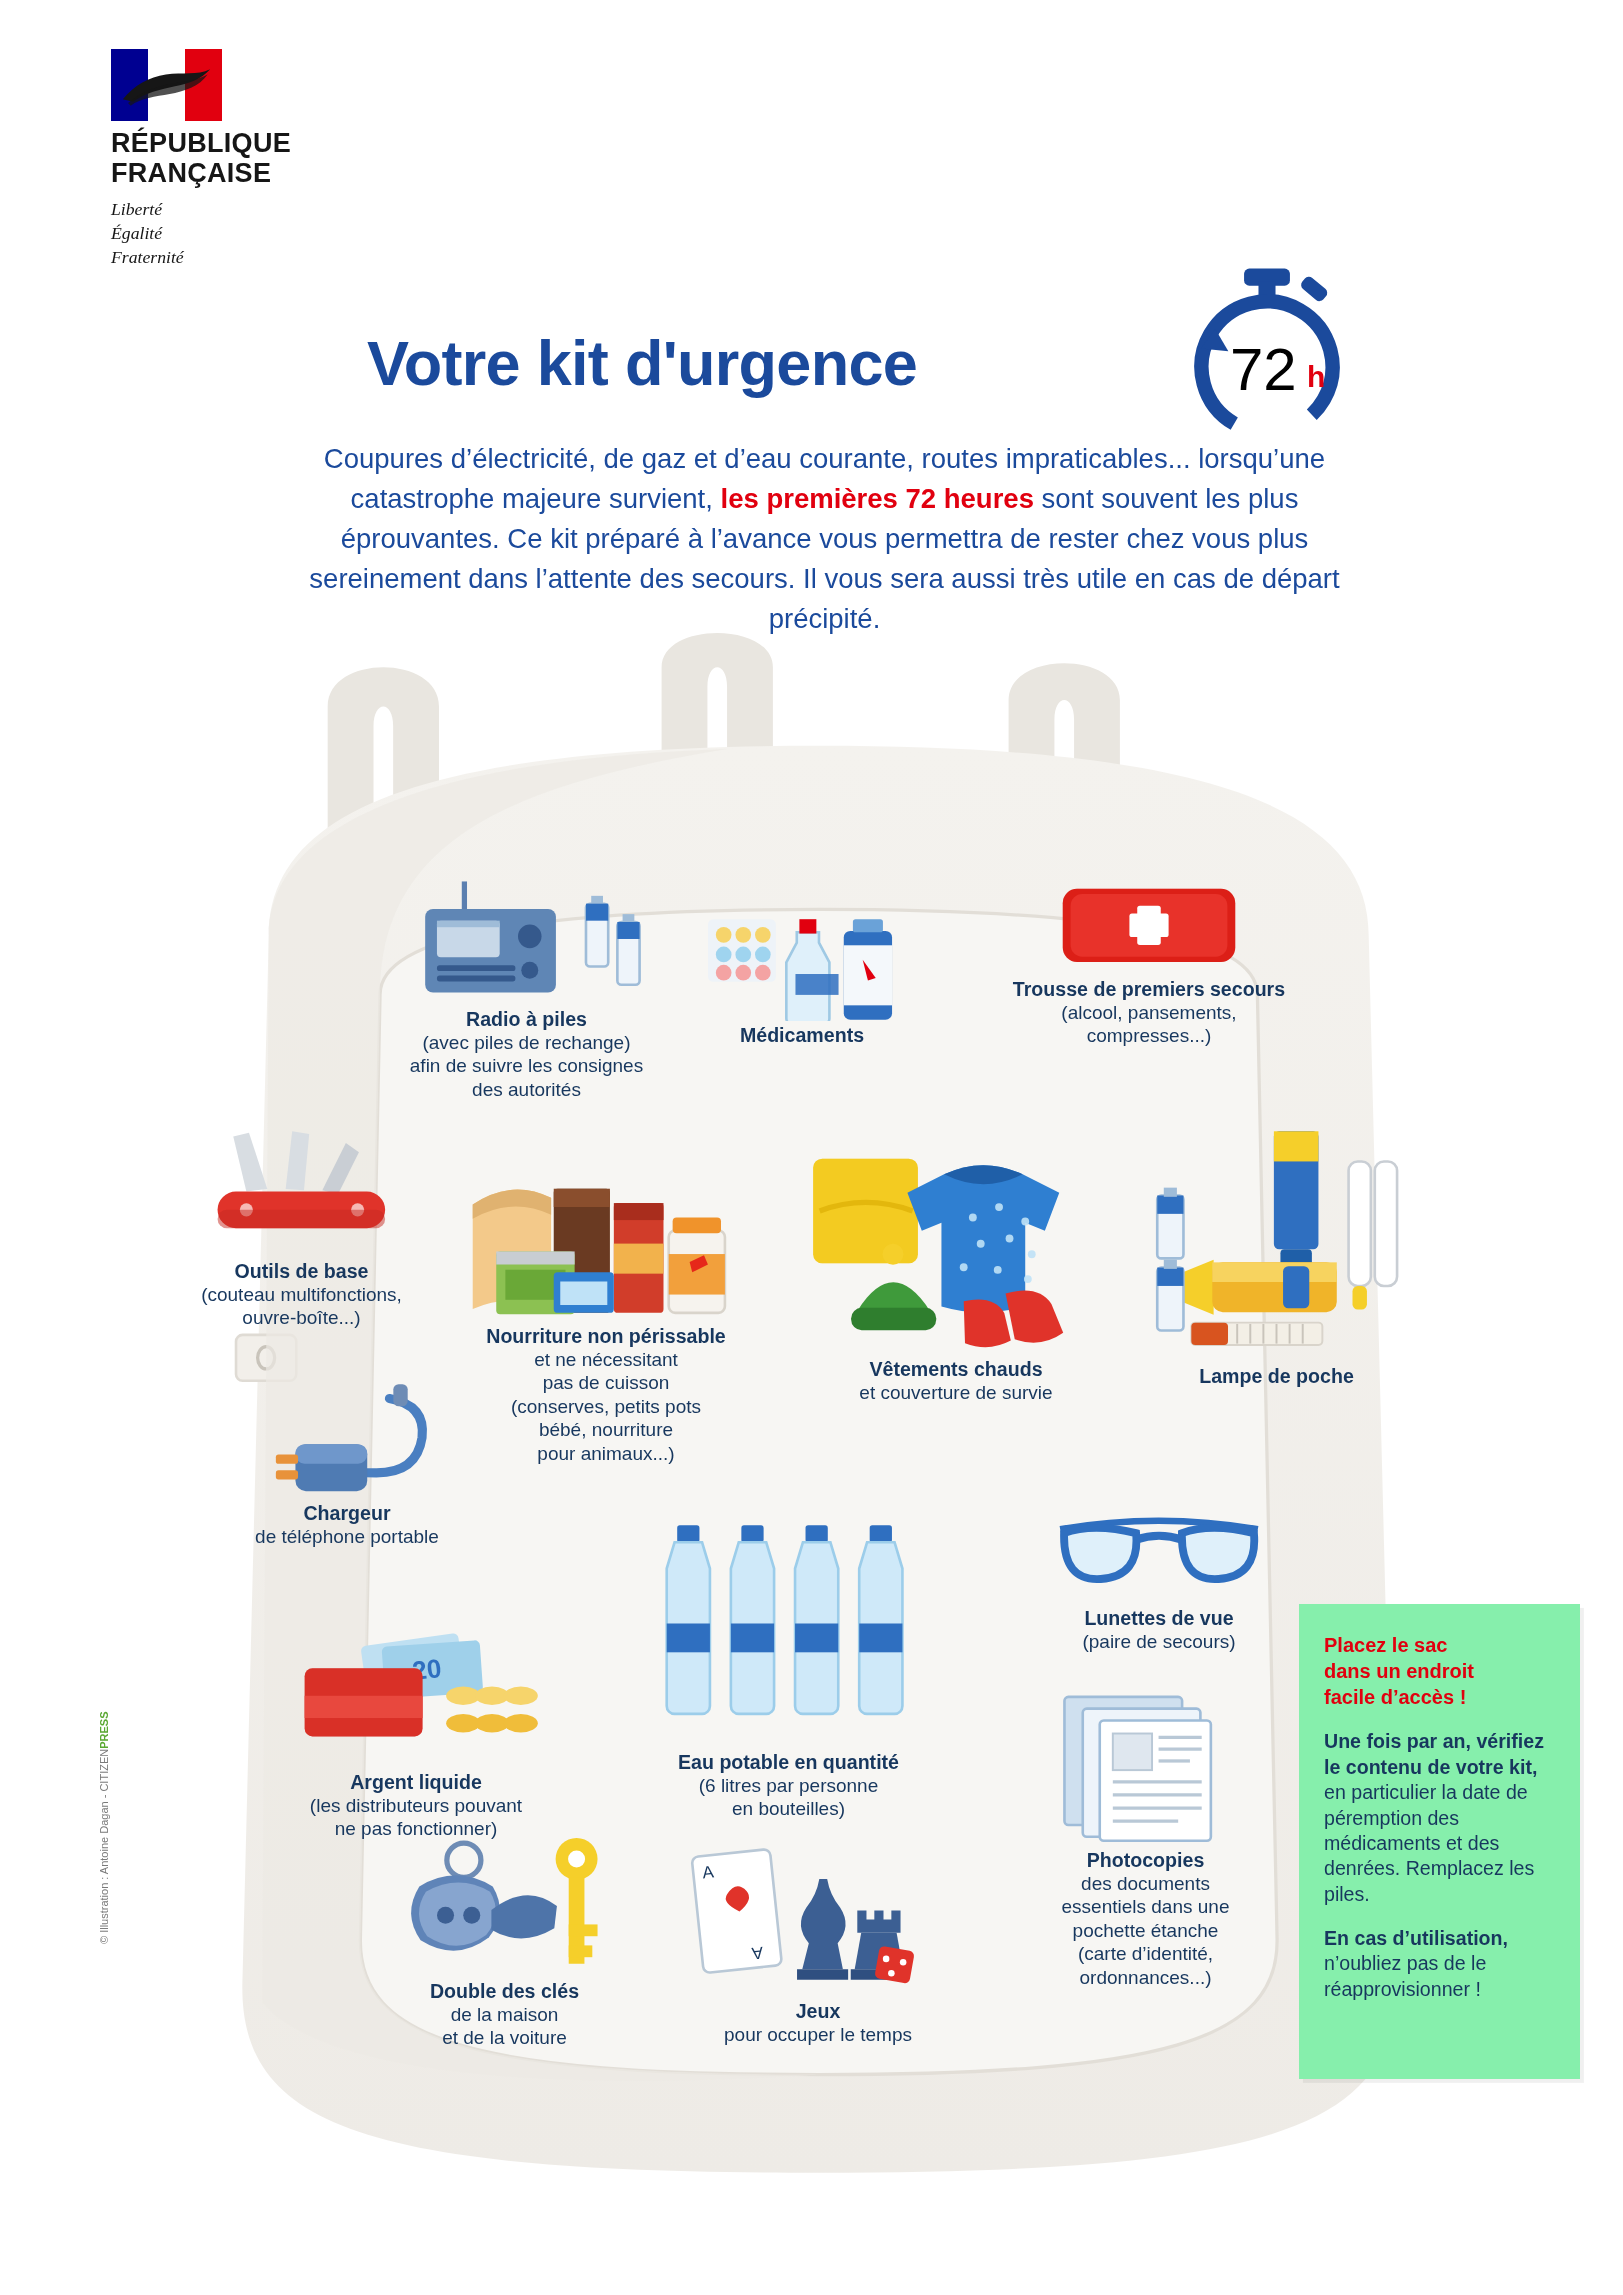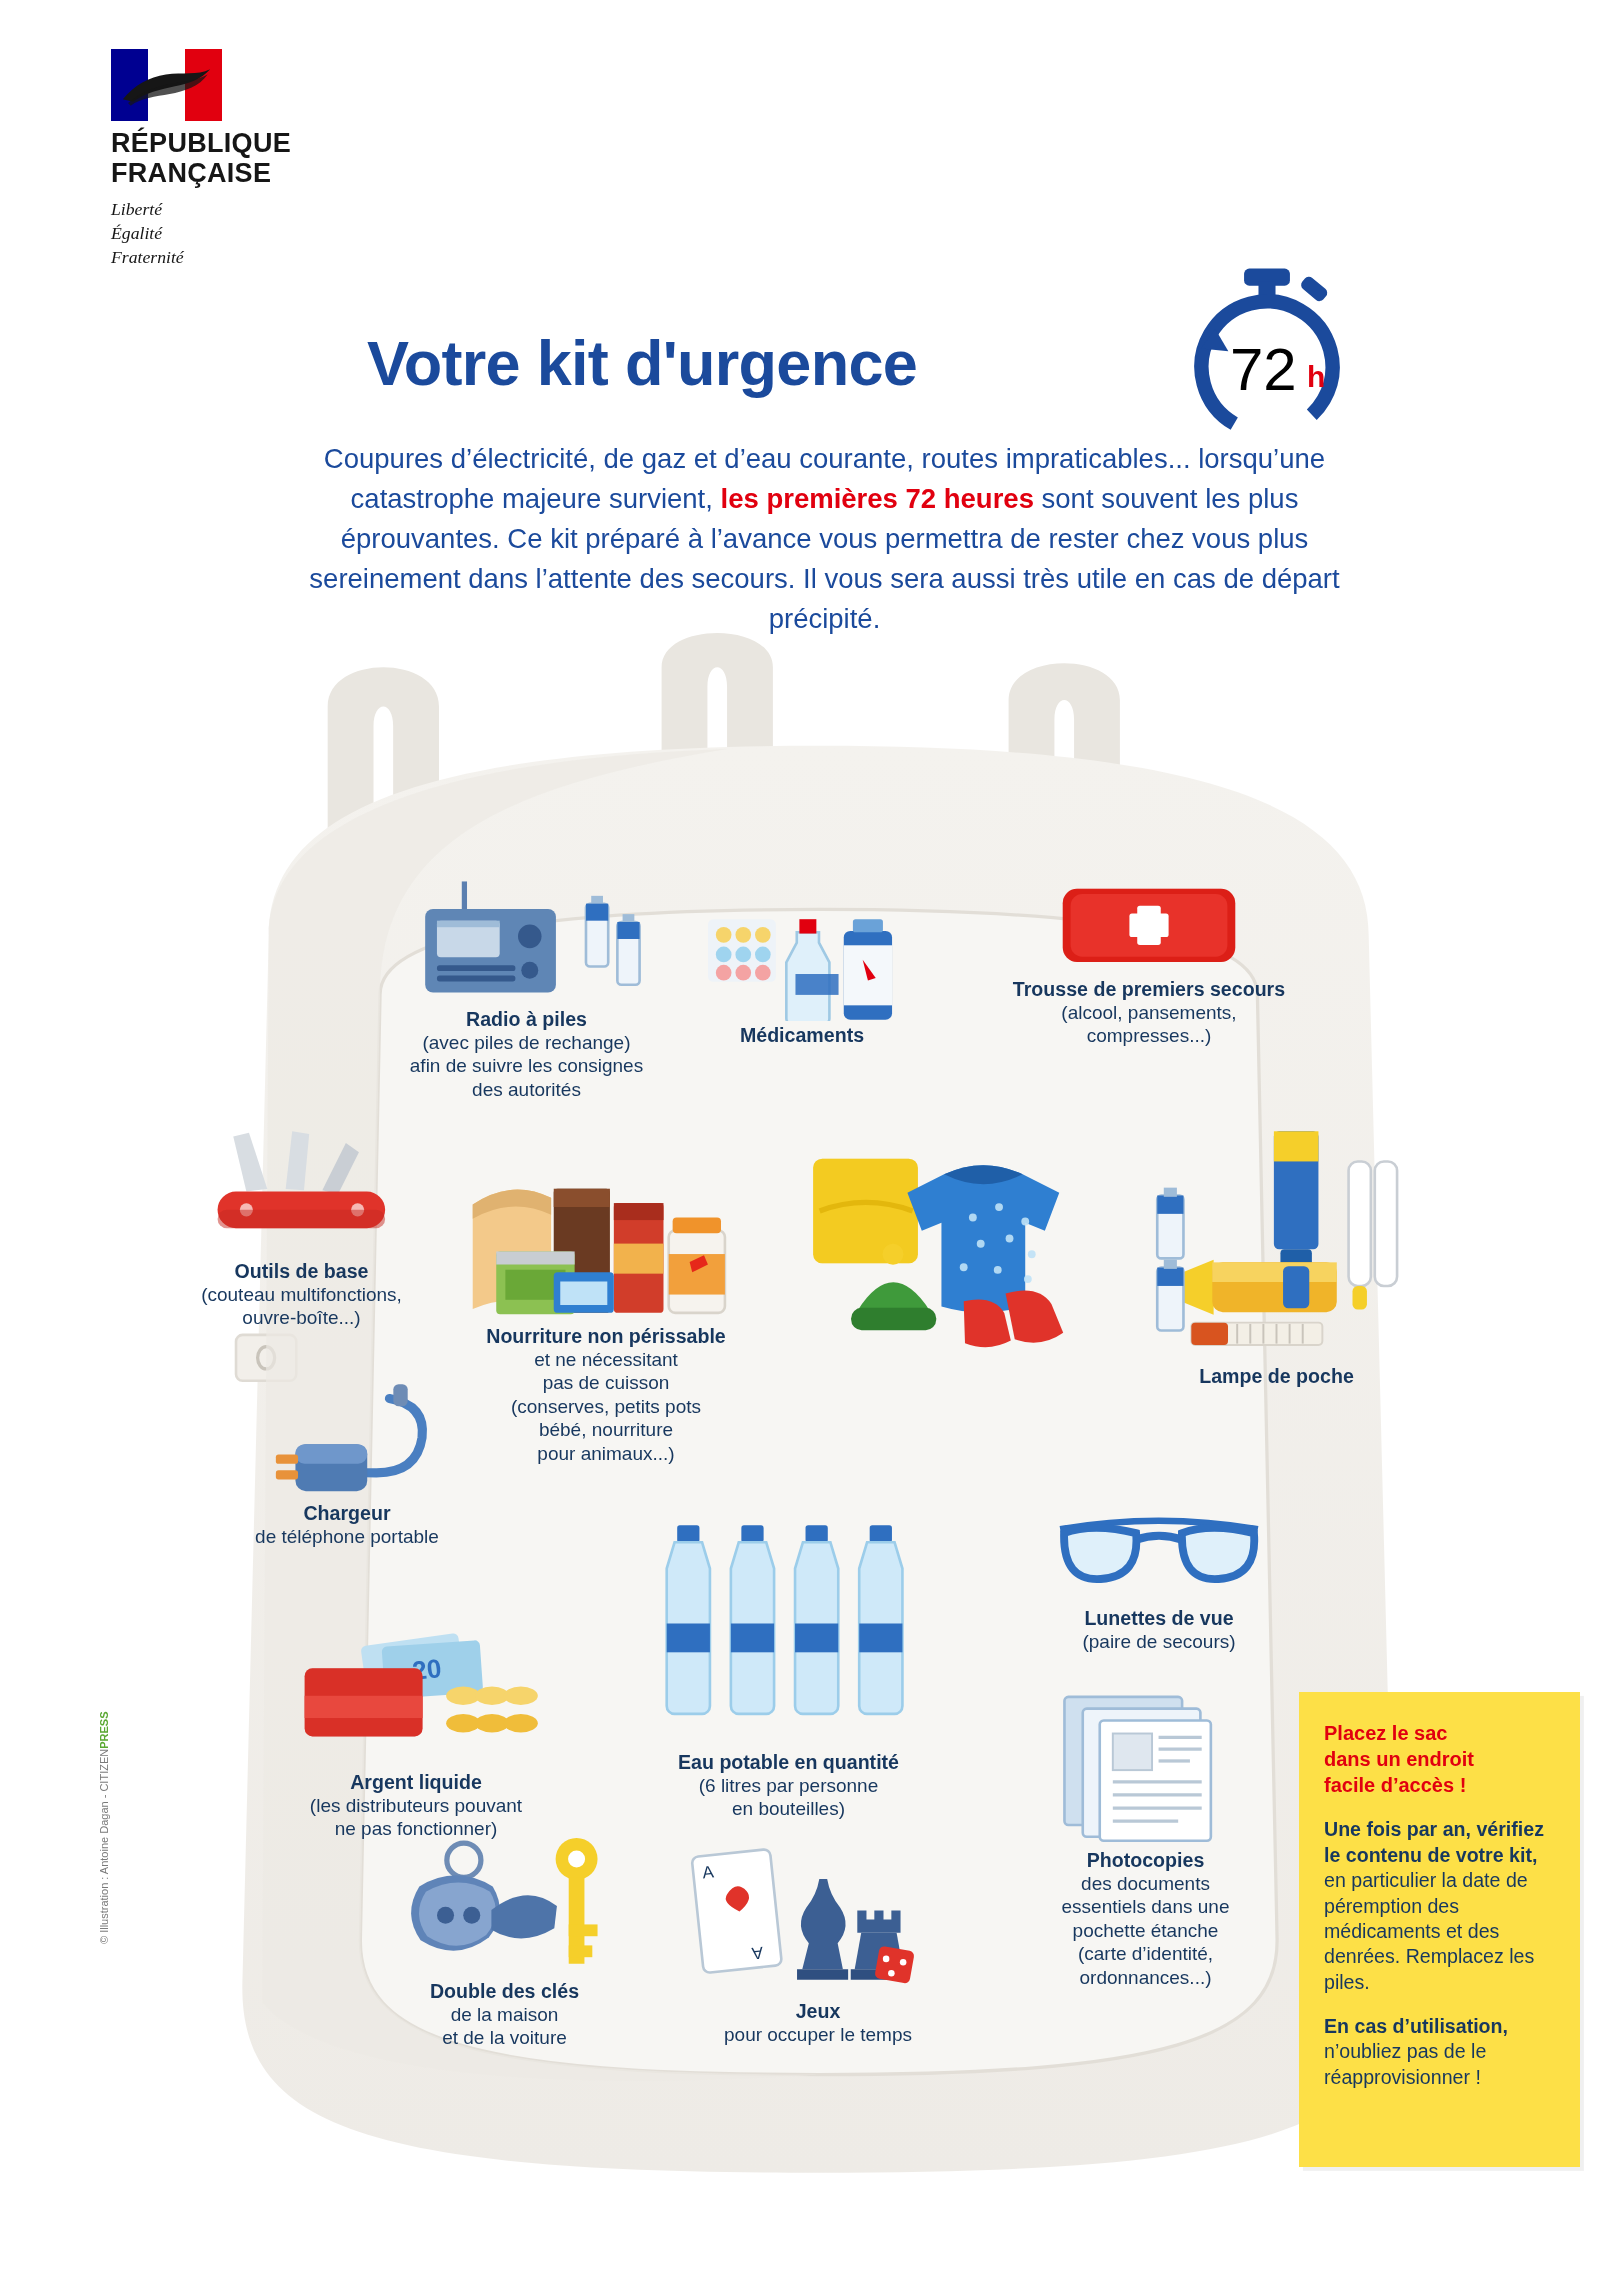--- a/index.html
+++ b/index.html
@@ -50,22 +50,22 @@
 
   
   .item{position:absolute;text-align:center;}
   .item .art{margin:0 auto;}
   .item .cap{font-size:19px;line-height:1.23;color:#17375e;}
   .item .cap b{display:block;font-weight:bold;font-size:19.6px;}
   .item .cap .sub{display:block;font-weight:normal;}
 
   
   .note{
-    position:absolute;left:1299px;top:1692px;width:281px;height:475px;
-    background:#fde047;
+    position:absolute;left:1299px;top:1604px;width:281px;height:475px;
+    background:#86efac;
     padding:27.5px 22px 0 25px;
     box-sizing:border-box;
     box-shadow:3.9px 3.9px 0 rgba(0,0,0,.06);
   }
   .note .t1{color:#e1000f;font-weight:bold;font-size:20px;line-height:1.3;}
   .note .t2{margin-top:19.6px;font-size:19.6px;line-height:1.3;color:#17375e;}
   .note .t2 b{font-weight:bold;}
   .note .t3{margin-top:18.3px;font-size:19.6px;line-height:1.3;color:#17375e;}
   .note .t3 b{font-weight:bold;}
 
@@ -277,20 +277,24 @@
           <circle cx="334" cy="214" r="6"></circle>
       </g>
 
       <path d="M74 262 q54 -86 110 0 Z" fill="#3f9a3b"></path>
       <rect x="64" y="258" width="130" height="34" rx="16" fill="#2f7e2e"></rect>
       <circle cx="128" cy="176" r="16" fill="#f5cf2a"></circle>
 
       <path d="M300 236 q50 -14 70 16 l18 44 q-34 24 -74 10 Z" fill="#e0332a"></path>
       <path d="M236 248 q46 -10 62 18 l10 42 q-34 18 -70 4 Z" fill="#e0332a"></path>
     </svg>
+    <div class="cap">
+      <b>Vêtements chauds</b>
+      <span class="sub">et couverture de survie</span>
+    </div>
   </div>
 
   <div class="item" style="left:1139px;top:1126px;width:275px;">
     <svg class="art" width="249" height="236" viewBox="0 0 380 360">
       <rect x="186" y="8" width="68" height="180" rx="8" fill="#2f6fc0"></rect>
       <rect x="186" y="8" width="68" height="46" fill="#f5cf2a"></rect>
       <rect x="196" y="188" width="48" height="26" rx="6" fill="#1f5fa8"></rect>
       <path d="M40 226 l54 -22 v84 l-54 -22 Z" fill="#f5cf2a"></path>
       <rect x="92" y="208" width="190" height="76" rx="16" fill="#f0b429"></rect>
       <rect x="92" y="208" width="190" height="30" fill="#f7d35f"></rect>

